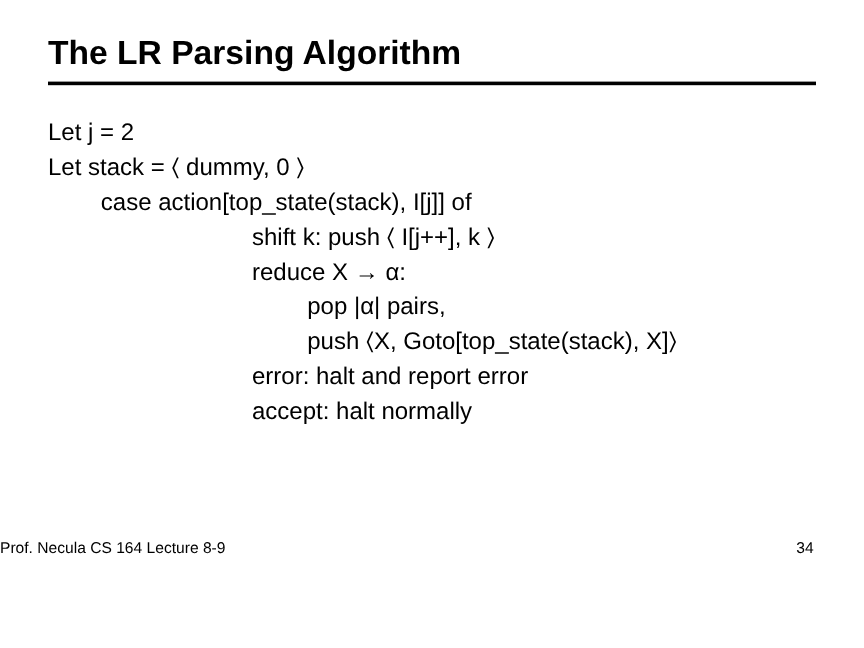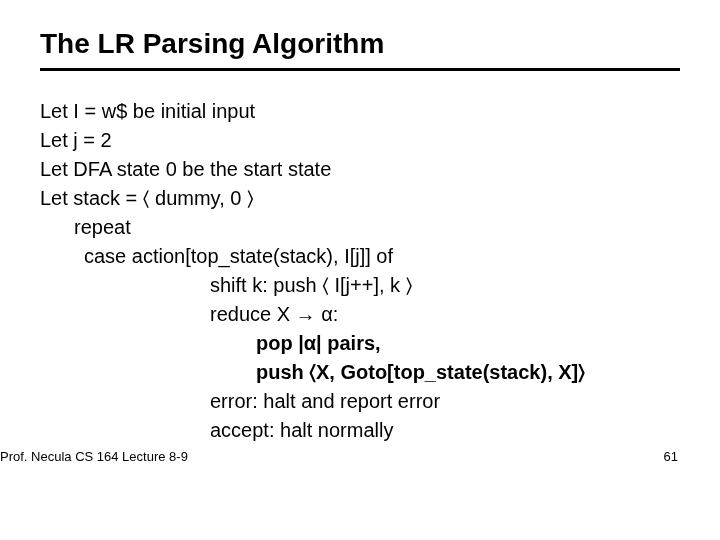--- a/index.html
+++ b/index.html
@@ -30,21 +30,21 @@
     margin: 0 0 26px 0;
   }
   .body {
     font-size: 20px;
     line-height: 1.45;
   }
   .i0 { margin-left: 0px; }
   .i1 { margin-left: 34px; }
   .i2 { margin-left: 44px; }
   .i3 { margin-left: 170px; }
-  .i4 { margin-left: 216px; font-weight: bold; }
+  .i4 { margin-left: 216px; }
   .footer {
     position: absolute;
     bottom: 18px;
     left: 0;
     width: 720px;
     font-family: Arial, Helvetica, sans-serif;
     font-size: 13px;
     color: #000;
   }
   .footer-center {
@@ -58,32 +58,29 @@
 </style>
 </head>
 <body>
 
 <div class="slide">
 
   <h1 class="title">The LR Parsing Algorithm</h1>
   <hr class="rule">
 
   <div class="body">
-    <div class="i0">Let I = w$ be initial input</div>
     <div class="i0">Let j = 2</div>
-    <div class="i0">Let DFA state 0 be the start state</div>
     <div class="i0">Let stack = 〈 dummy, 0 〉</div>
-    <div class="i1">repeat</div>
     <div class="i2">case action[top_state(stack), I[j]] of</div>
     <div class="i3">shift k:  push 〈 I[j++], k 〉</div>
     <div class="i3">reduce X → α:</div>
     <div class="i4">pop |α| pairs,</div>
     <div class="i4">push 〈X, Goto[top_state(stack), X]〉</div>
     <div class="i3">error: halt and report error</div>
     <div class="i3">accept: halt normally</div>
   </div>
 
   <div class="footer">
     <div class="footer-center">Prof. Necula  CS 164  Lecture 8-9</div>
-    <div class="footer-right">61</div>
+    <div class="footer-right">34</div>
   </div>
 
 </div>
 
 </body></html>

